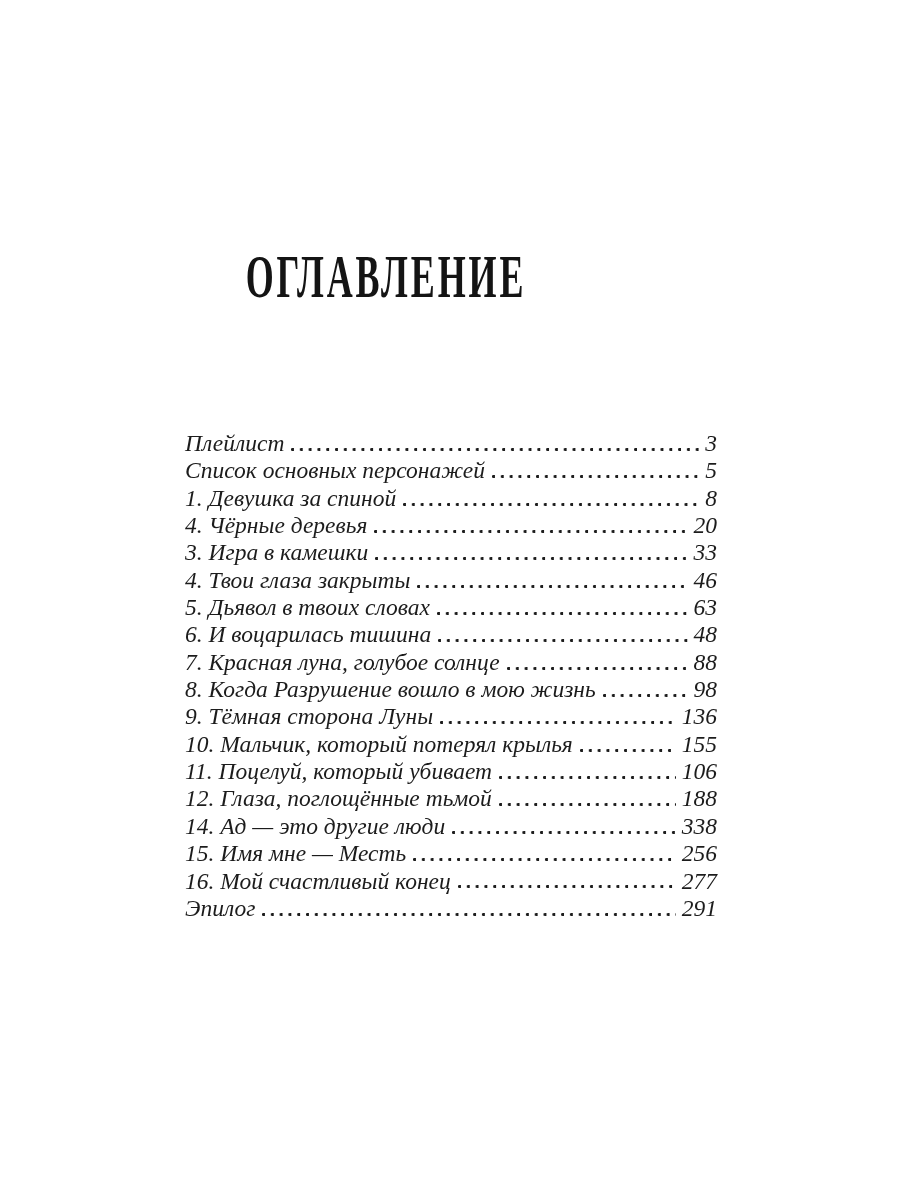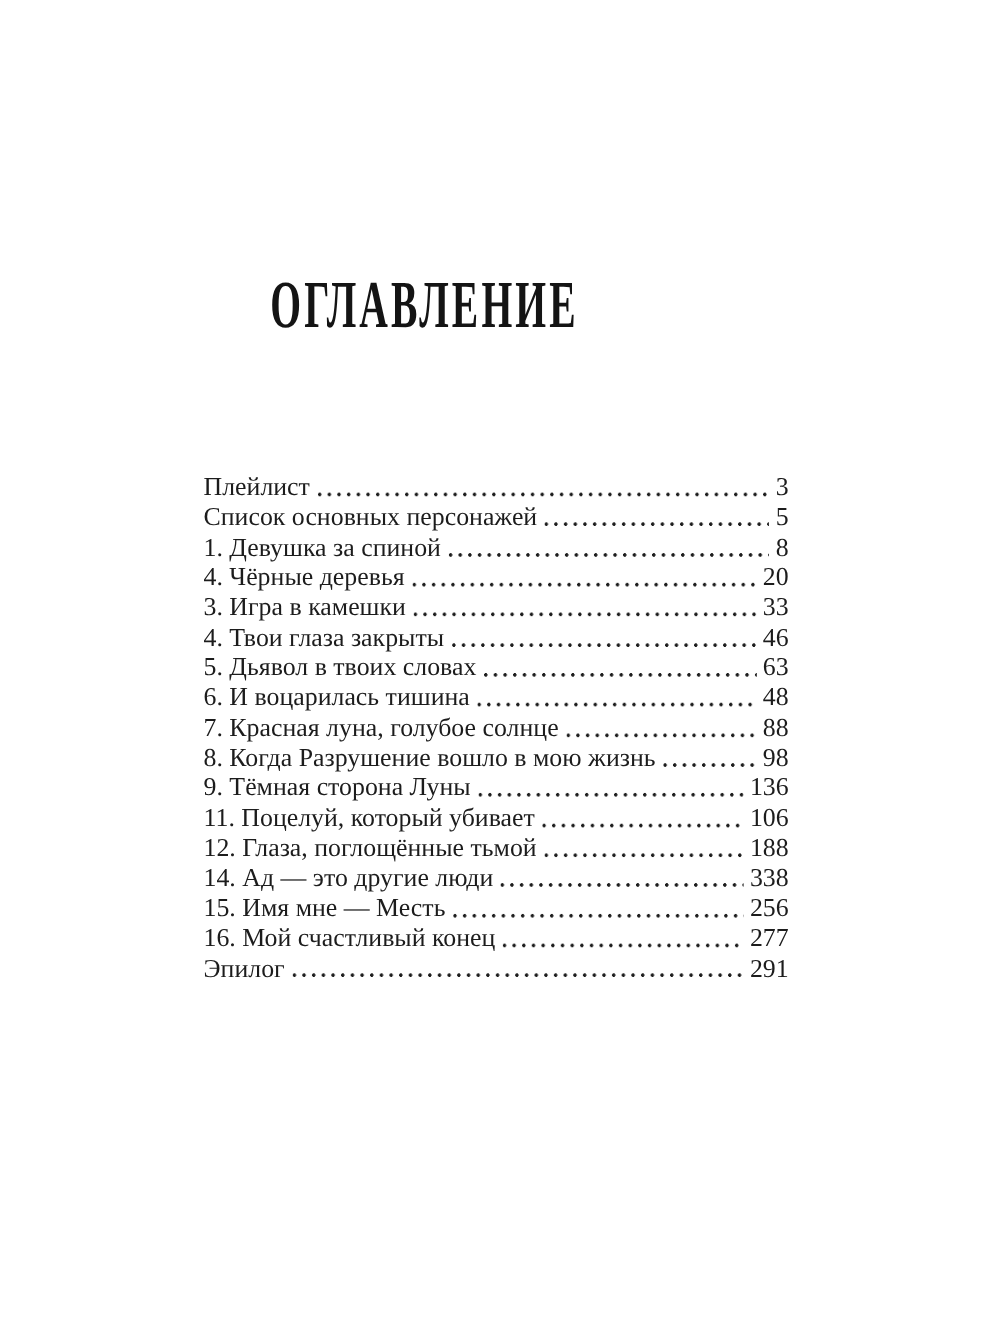--- a/index.html
+++ b/index.html
@@ -36,20 +36,21 @@
     top: 430px;
     width: 532px;
     font-family: "Liberation Serif", "DejaVu Serif", serif;
     font-size: 23.5px;
     line-height: 27.35px;
     color: #1c1c1c;
   }
   .toc-row {
     display: flex;
     align-items: baseline;
+    font-style: italic;
   }
   .toc-label {
     white-space: nowrap;
     flex: 0 0 auto;
   }
   .dot-leader {
     flex: 1 1 auto;
     align-self: flex-end;
     height: 5px;
     margin: 0 6px 5.5px 7px;
@@ -119,20 +120,25 @@
         <span class="toc-label">8. Когда Разрушение вошло в мою жизнь</span>
         <span class="dot-leader"></span>
         <span class="toc-page">98</span>
       </div>
       <div class="toc-row">
         <span class="toc-label">9. Тёмная сторона Луны</span>
         <span class="dot-leader"></span>
         <span class="toc-page">136</span>
       </div>
       <div class="toc-row">
+        <span class="toc-label">10. Мальчик, который потерял крылья</span>
+        <span class="dot-leader"></span>
+        <span class="toc-page">155</span>
+      </div>
+      <div class="toc-row">
         <span class="toc-label">11. Поцелуй, который убивает</span>
         <span class="dot-leader"></span>
         <span class="toc-page">106</span>
       </div>
       <div class="toc-row">
         <span class="toc-label">12. Глаза, поглощённые тьмой</span>
         <span class="dot-leader"></span>
         <span class="toc-page">188</span>
       </div>
       <div class="toc-row">

